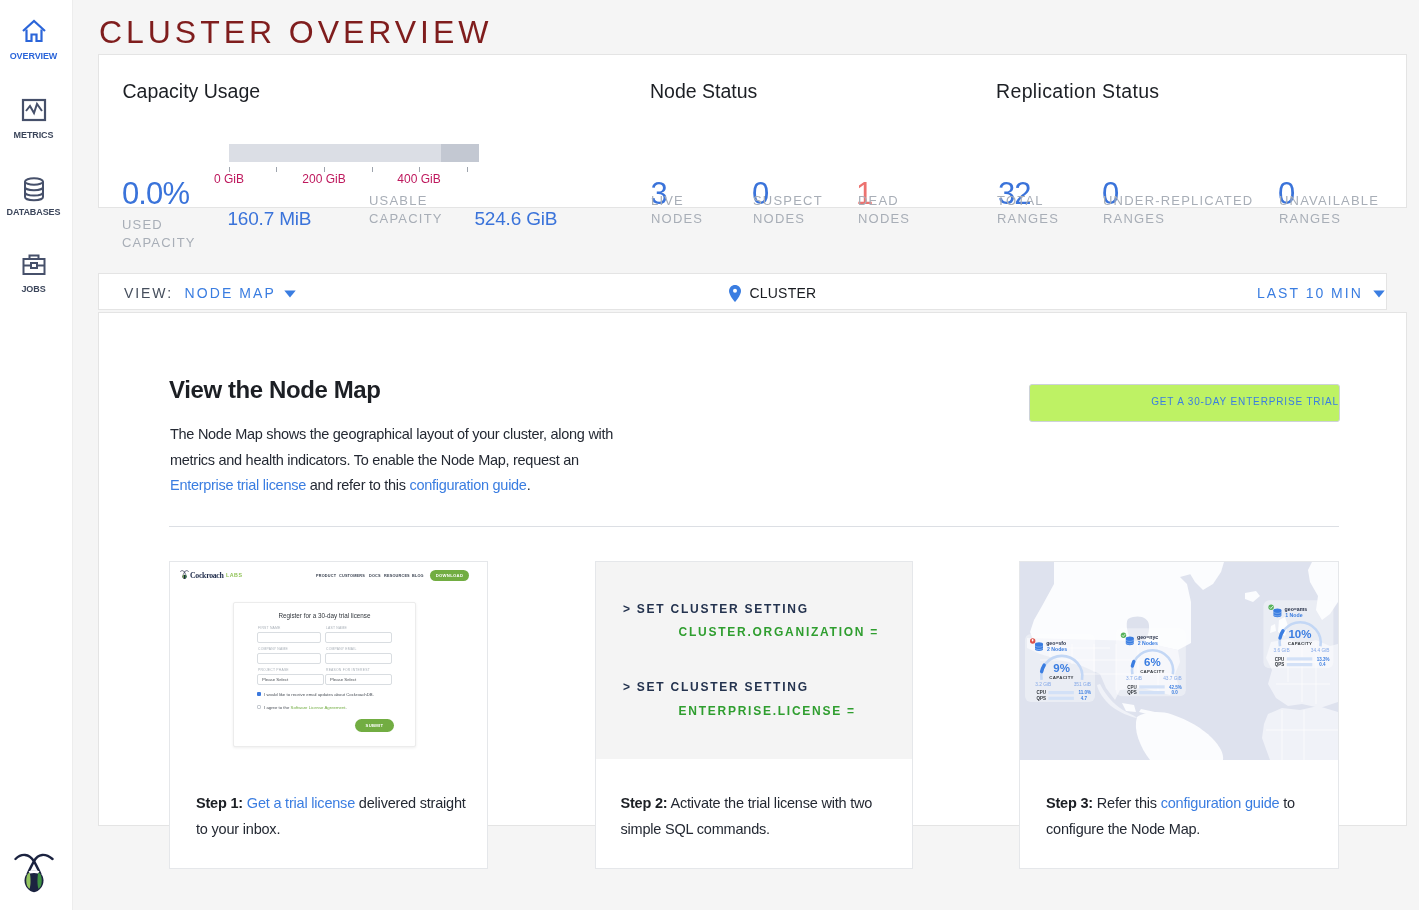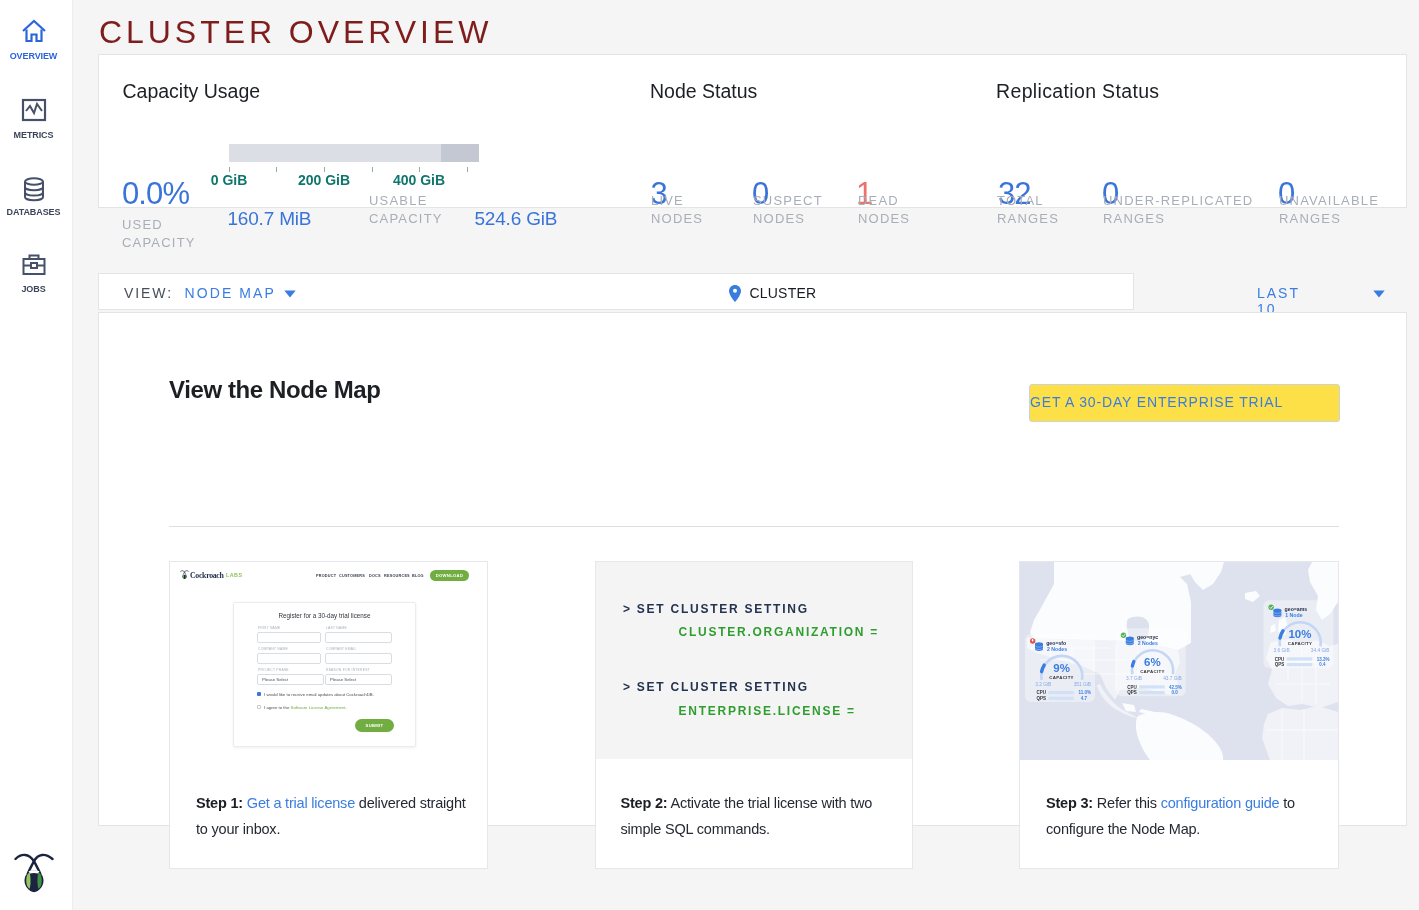--- a/index.html
+++ b/index.html
@@ -16,30 +16,30 @@
 #card { position:absolute; left:98px; top:54px; width:1309px; height:154px; background:#fff; border:1px solid #e4e4e4; }
 .sec-title { position:absolute; font-size:19.5px; color:#1c1f24; top:25px; }
 .bignum { position:absolute; font-size:31px; letter-spacing:-0.9px; color:#3a73da; top:81px;margin-top:40px; }
 .bignum.red { color:#ec726f; }
 .smalllabel { position:absolute; font-size:13px; letter-spacing:1.2px; color:#a8aeb7; line-height:18px; top:137px; }
 .bluevalue { position:absolute; font-size:19px; letter-spacing:-0.2px; color:#3a73da; top:153px; }
 
 #capbar { position:absolute; left:130px; top:89px; width:250px; height:18px; background:#dbdee5; }
 #capbar .used { position:absolute; right:0; top:0; width:38px; height:18px; background:#c3c8d2; }
 .tick { position:absolute; top:112px; width:1px; height:5px; background:#9ea4ad; }
-.ticklabel { position:absolute; top:117px; font-size:14px; color:#0f766e; transform:translateX(-50%);font-weight:bold; }
-
-#toolbar { position:absolute; left:98px; top:273px; width:1036px; height:37px; background:#fff; border:1px solid #e4e4e4; }
+.ticklabel { position:absolute; top:117px; font-size:12px; color:#be185d; transform:translateX(-50%); }
+
+#toolbar { position:absolute; left:98px; top:273px; width:1289px; height:37px; background:#fff; border:1px solid #e4e4e4; }
 .tb { position:absolute; top:10.5px; font-size:14px; letter-spacing:1.9px; }
 
 #main { position:absolute; left:98px; top:312px; width:1309px; height:514px; background:#fff; border:1px solid #e4e4e4; }
 #main h2 { position:absolute; left:70px; top:63px; font-size:24px; font-weight:700; color:#1c1f24; letter-spacing:-0.4px; }
 #main .desc { position:absolute; left:71px; top:109px; font-size:14.5px; letter-spacing:-0.28px; line-height:25.5px; color:#242933; }
 a.lnk { color:#3a7de1; text-decoration:none; }
-#trialbtn { position:absolute; left:930px; top:71px; width:311px; height:38px; border:1px solid #cdd2d9; border-radius:3px; background:#fde047; color:#3a7de1; font-size:14px; letter-spacing:0.85px; text-align:left; line-height:34px; }
+#trialbtn { position:absolute; left:930px; top:71px; width:311px; height:38px; border:1px solid #cdd2d9; border-radius:3px; background:#bef264; color:#3a7de1; font-size:10px; letter-spacing:0.85px; text-align:right; line-height:34px; }
 #hr { position:absolute; left:70px; top:213px; width:1170px; height:1px; background:#dcdfe4; }
 .panel { position:absolute; top:248px; height:308px; background:#fff; border:1px solid #e5e7ea; }
 .caption { position:absolute; left:26px; top:228px; font-size:14.5px; letter-spacing:-0.2px; line-height:26px; color:#242933; white-space:nowrap; }
 .caption b { font-weight:700; color:#1c1f24; }
 
 #codebox { position:absolute; left:0; top:0; width:316px; height:197px; background:#f4f4f4; }
 .codeline { position:absolute; font-size:12px; font-weight:700; letter-spacing:1.75px; color:#24334f; white-space:nowrap; }
 .codeline.green { color:#2f9e2f; }
 
 #map text { font-family:"Liberation Sans", sans-serif; }
@@ -163,20 +163,21 @@
     </svg>
     <div class="tb" style="left:650.5px; letter-spacing:0.2px; color:#191c21;">CLUSTER</div>
     <div class="tb" style="left:1158px; color:#3a7de1; letter-spacing:2px;">LAST 10 MIN</div>
     <svg width="12" height="8" viewBox="0 0 12 8" style="position:absolute;left:1274px;top:16px;">
         <polygon points="0.3,0.5 11.7,0.5 6,7.5" fill="#3a7de1"></polygon>
       </svg>
   </div>
 
   <div id="main">
     <h2>View the Node Map</h2>
+    <div class="desc">The Node Map shows the geographical layout of your cluster, along with<br>metrics and health indicators. To enable the Node Map, request an<br><a class="lnk">Enterprise trial license</a> and refer to this <a class="lnk">configuration guide</a>.</div>
     <div id="trialbtn">GET A 30-DAY ENTERPRISE TRIAL</div>
     <div id="hr"></div>
 
     <div class="panel" style="left:70px; width:319px;">
       <div id="mini1">
         <svg width="9" height="11" viewBox="0 0 40 46" style="position:absolute;left:10px;top:7px;">
           <path d="M1.5 10 C 7.5 4, 15 4.5, 19.8 12 C 22 15.5, 24.3 20.5, 26.2 24.6" fill="none" stroke="#1b2340" stroke-width="3"></path>
           <path d="M38.5 10 C 31.5 4, 24 4.5, 20.2 12 C 18 15.5, 15.7 20.5, 13.8 24.6" fill="none" stroke="#1b2340" stroke-width="3"></path>
           <path d="M20 21.5 C 26 21.5, 29.5 26.5, 29.5 31.5 C 29.5 37.5, 25 42.5, 20 43.3 C 15 42.5, 10.5 37.5, 10.5 31.5 C 10.5 26.5, 14 21.5, 20 21.5 Z" fill="#1b2340"></path>
           <path d="M14.8 22.3 C 17.8 21, 22.2 21, 25.2 22.3 L23.8 25.2 C 21.3 24.2, 18.7 24.2, 16.2 25.2 Z" fill="#fff"></path>

